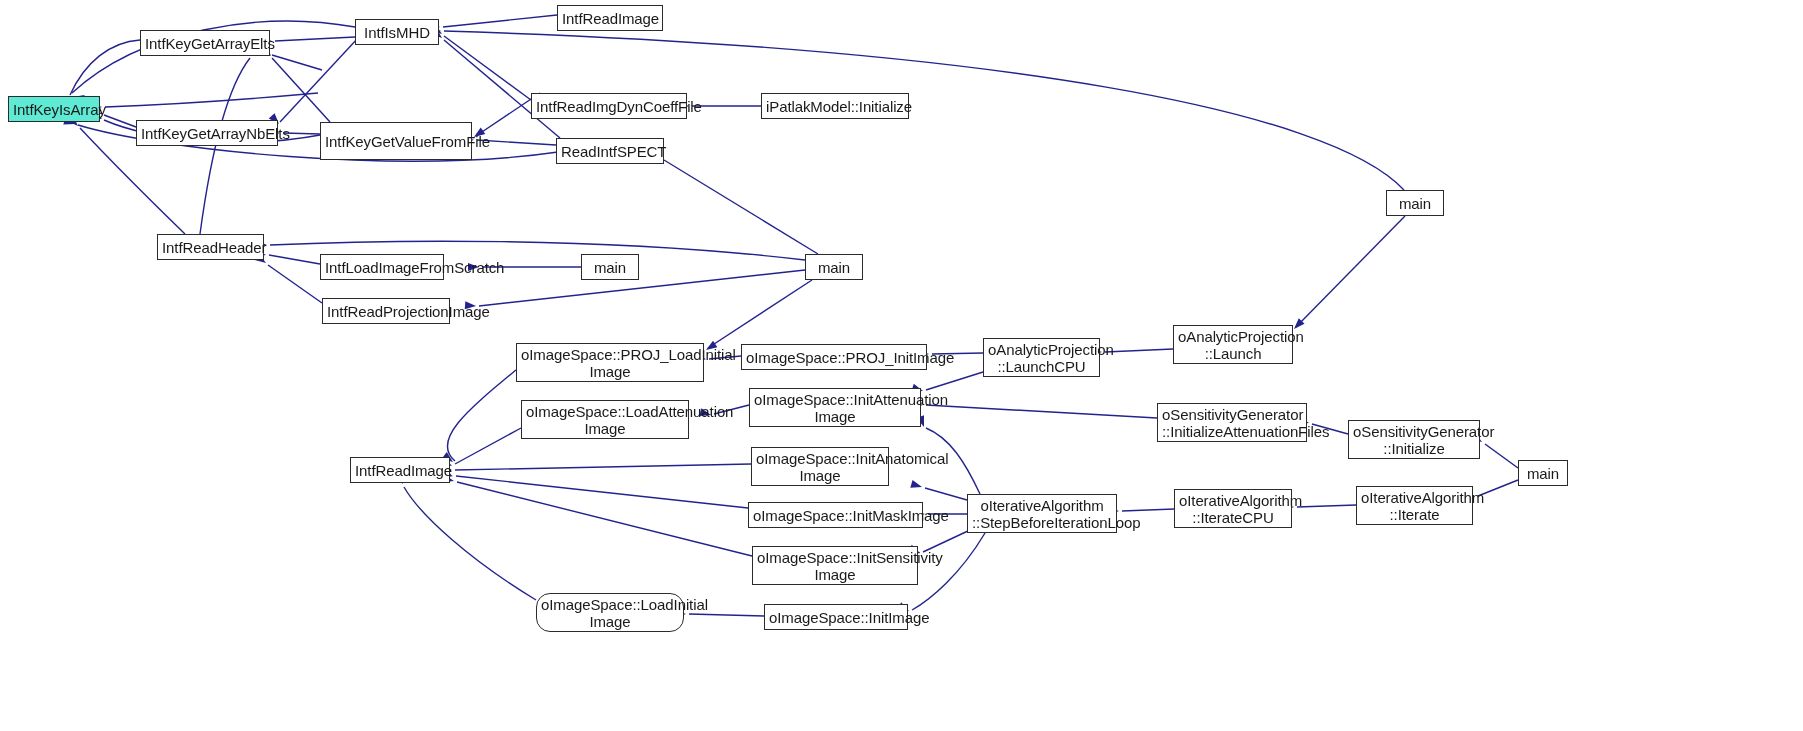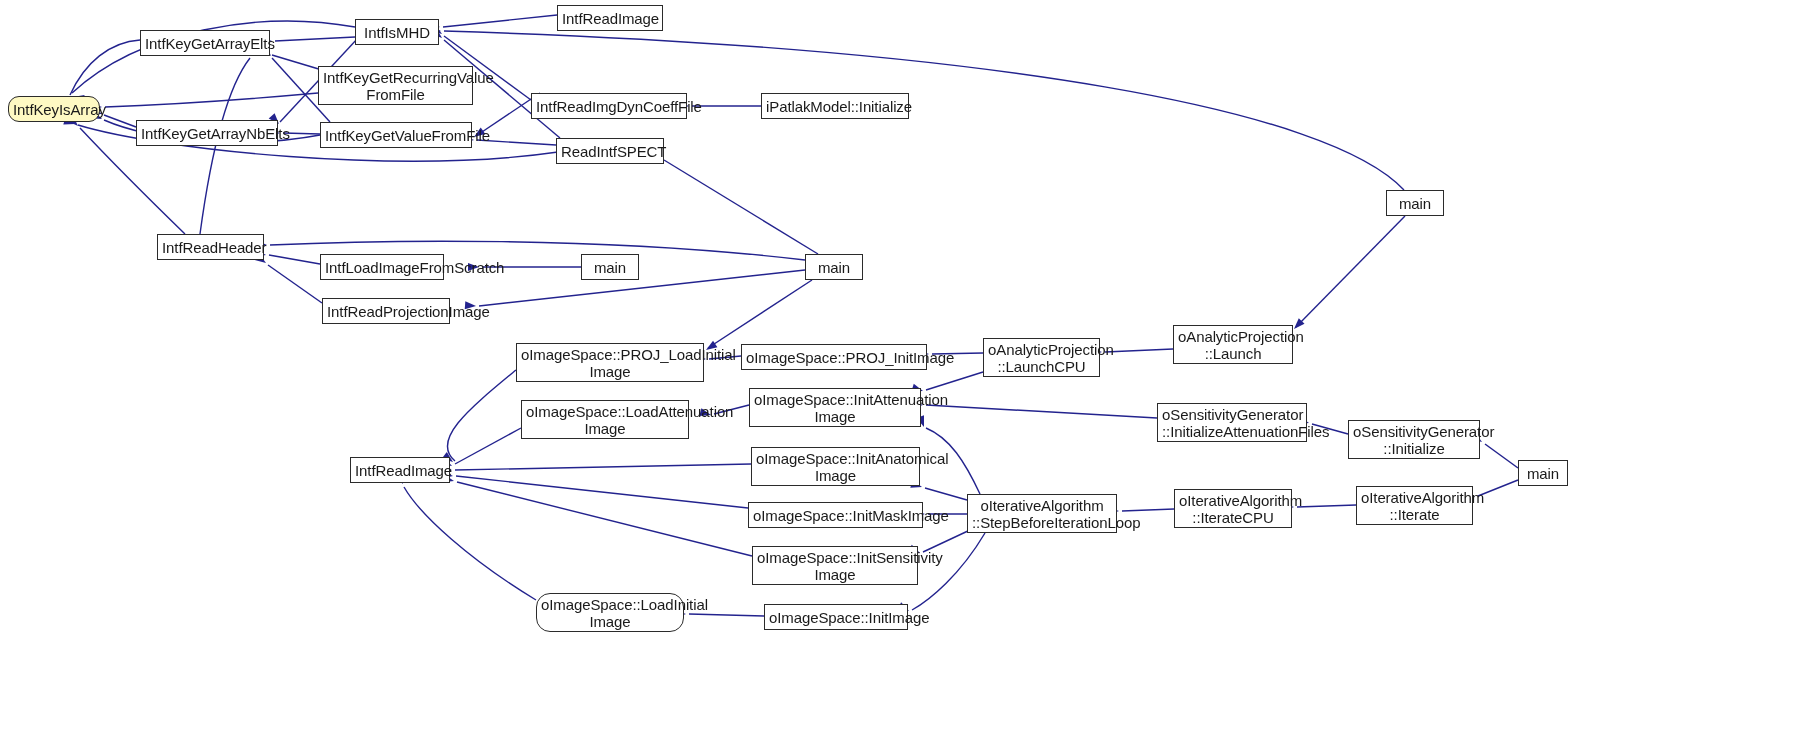--- a/index.html
+++ b/index.html
@@ -42,23 +42,22 @@
     font-size: 15px;
     line-height: 17px;
     text-align: center;
     display: flex;
     align-items: center;
     justify-content: center;
     white-space: pre-line;
     letter-spacing: -0.1px;
   }
   .gnode.highlight {
-    background: #fef9c3;
+    background: #5eead4;
     border-color: #2b2b2b;
-    border-radius: 11px;
   }
   .gnode span {
     display: block;
     width: 100%;
     padding: 0 4px;
     box-sizing: border-box;
   }
 </style>
 </head>
 <body>
@@ -267,24 +266,22 @@
       </g>
       <g>
         <path d="M 764 616 L 689 614" stroke="#23238e" stroke-width="1.4" fill="none"></path>
         <polygon points="0,0 11,4 11,-4" fill="#23238e" transform="translate(686,614) rotate(180)"></polygon>
       </g>
     </svg>
   <div id="node-layer">
       <div class="gnode highlight" style="left: 8px; top: 96px; width: 92px; height: 26px;"><span>IntfKeyIsArray</span></div>
       <div class="gnode" style="left: 140px; top: 30px; width: 130px; height: 26px;"><span>IntfKeyGetArrayElts</span></div>
       <div class="gnode" style="left: 355px; top: 19px; width: 84px; height: 26px;"><span>IntfIsMHD</span></div>
-      <div class="gnode" style="left: 318px; top: 66px; width: 155px; height: 39px;"><span>IntfKeyGetRecurringValue
-FromFile</span></div>
       <div class="gnode" style="left: 136px; top: 120px; width: 142px; height: 26px;"><span>IntfKeyGetArrayNbElts</span></div>
-      <div class="gnode" style="left: 320px; top: 122px; width: 152px; height: 26px; align-items: center;"><span>IntfKeyGetValueFromFile</span></div>
+      <div class="gnode" style="left: 320px; top: 122px; width: 152px; height: 38px; align-items: center;"><span>IntfKeyGetValueFromFile</span></div>
       <div class="gnode" style="left: 557px; top: 5px; width: 106px; height: 26px;"><span>IntfReadImage</span></div>
       <div class="gnode" style="left: 531px; top: 93px; width: 156px; height: 26px;"><span>IntfReadImgDynCoeffFile</span></div>
       <div class="gnode" style="left: 761px; top: 93px; width: 148px; height: 26px;"><span>iPatlakModel::Initialize</span></div>
       <div class="gnode" style="left: 556px; top: 138px; width: 108px; height: 26px;"><span>ReadIntfSPECT</span></div>
       <div class="gnode" style="left: 157px; top: 234px; width: 107px; height: 26px;"><span>IntfReadHeader</span></div>
       <div class="gnode" style="left: 320px; top: 254px; width: 124px; height: 26px;"><span>IntfLoadImageFromScratch</span></div>
       <div class="gnode" style="left: 581px; top: 254px; width: 58px; height: 26px;"><span>main</span></div>
       <div class="gnode" style="left: 805px; top: 254px; width: 58px; height: 26px;"><span>main</span></div>
       <div class="gnode" style="left: 322px; top: 298px; width: 128px; height: 26px;"><span>IntfReadProjectionImage</span></div>
       <div class="gnode" style="left: 1386px; top: 190px; width: 58px; height: 26px;"><span>main</span></div>
@@ -296,21 +293,21 @@
       <div class="gnode" style="left: 1173px; top: 325px; width: 120px; height: 39px;"><span>oAnalyticProjection
 ::Launch</span></div>
       <div class="gnode" style="left: 521px; top: 400px; width: 168px; height: 39px;"><span>oImageSpace::LoadAttenuation
 Image</span></div>
       <div class="gnode" style="left: 749px; top: 388px; width: 172px; height: 39px;"><span>oImageSpace::InitAttenuation
 Image</span></div>
       <div class="gnode" style="left: 1157px; top: 403px; width: 150px; height: 39px;"><span>oSensitivityGenerator
 ::InitializeAttenuationFiles</span></div>
       <div class="gnode" style="left: 1348px; top: 420px; width: 132px; height: 39px;"><span>oSensitivityGenerator
 ::Initialize</span></div>
-      <div class="gnode" style="left: 751px; top: 447px; width: 169px; height: 39px;"><span>oImageSpace::InitAnatomical
+      <div class="gnode" style="left: 751px; top: 447px; width: 138px; height: 39px;"><span>oImageSpace::InitAnatomical
 Image</span></div>
       <div class="gnode" style="left: 350px; top: 457px; width: 100px; height: 26px;"><span>IntfReadImage</span></div>
       <div class="gnode" style="left: 1518px; top: 460px; width: 50px; height: 26px;"><span>main</span></div>
       <div class="gnode" style="left: 748px; top: 502px; width: 175px; height: 26px;"><span>oImageSpace::InitMaskImage</span></div>
       <div class="gnode" style="left: 967px; top: 494px; width: 150px; height: 39px;"><span>oIterativeAlgorithm
 ::StepBeforeIterationLoop</span></div>
       <div class="gnode" style="left: 1174px; top: 489px; width: 118px; height: 39px;"><span>oIterativeAlgorithm
 ::IterateCPU</span></div>
       <div class="gnode" style="left: 1356px; top: 486px; width: 117px; height: 39px;"><span>oIterativeAlgorithm
 ::Iterate</span></div>

